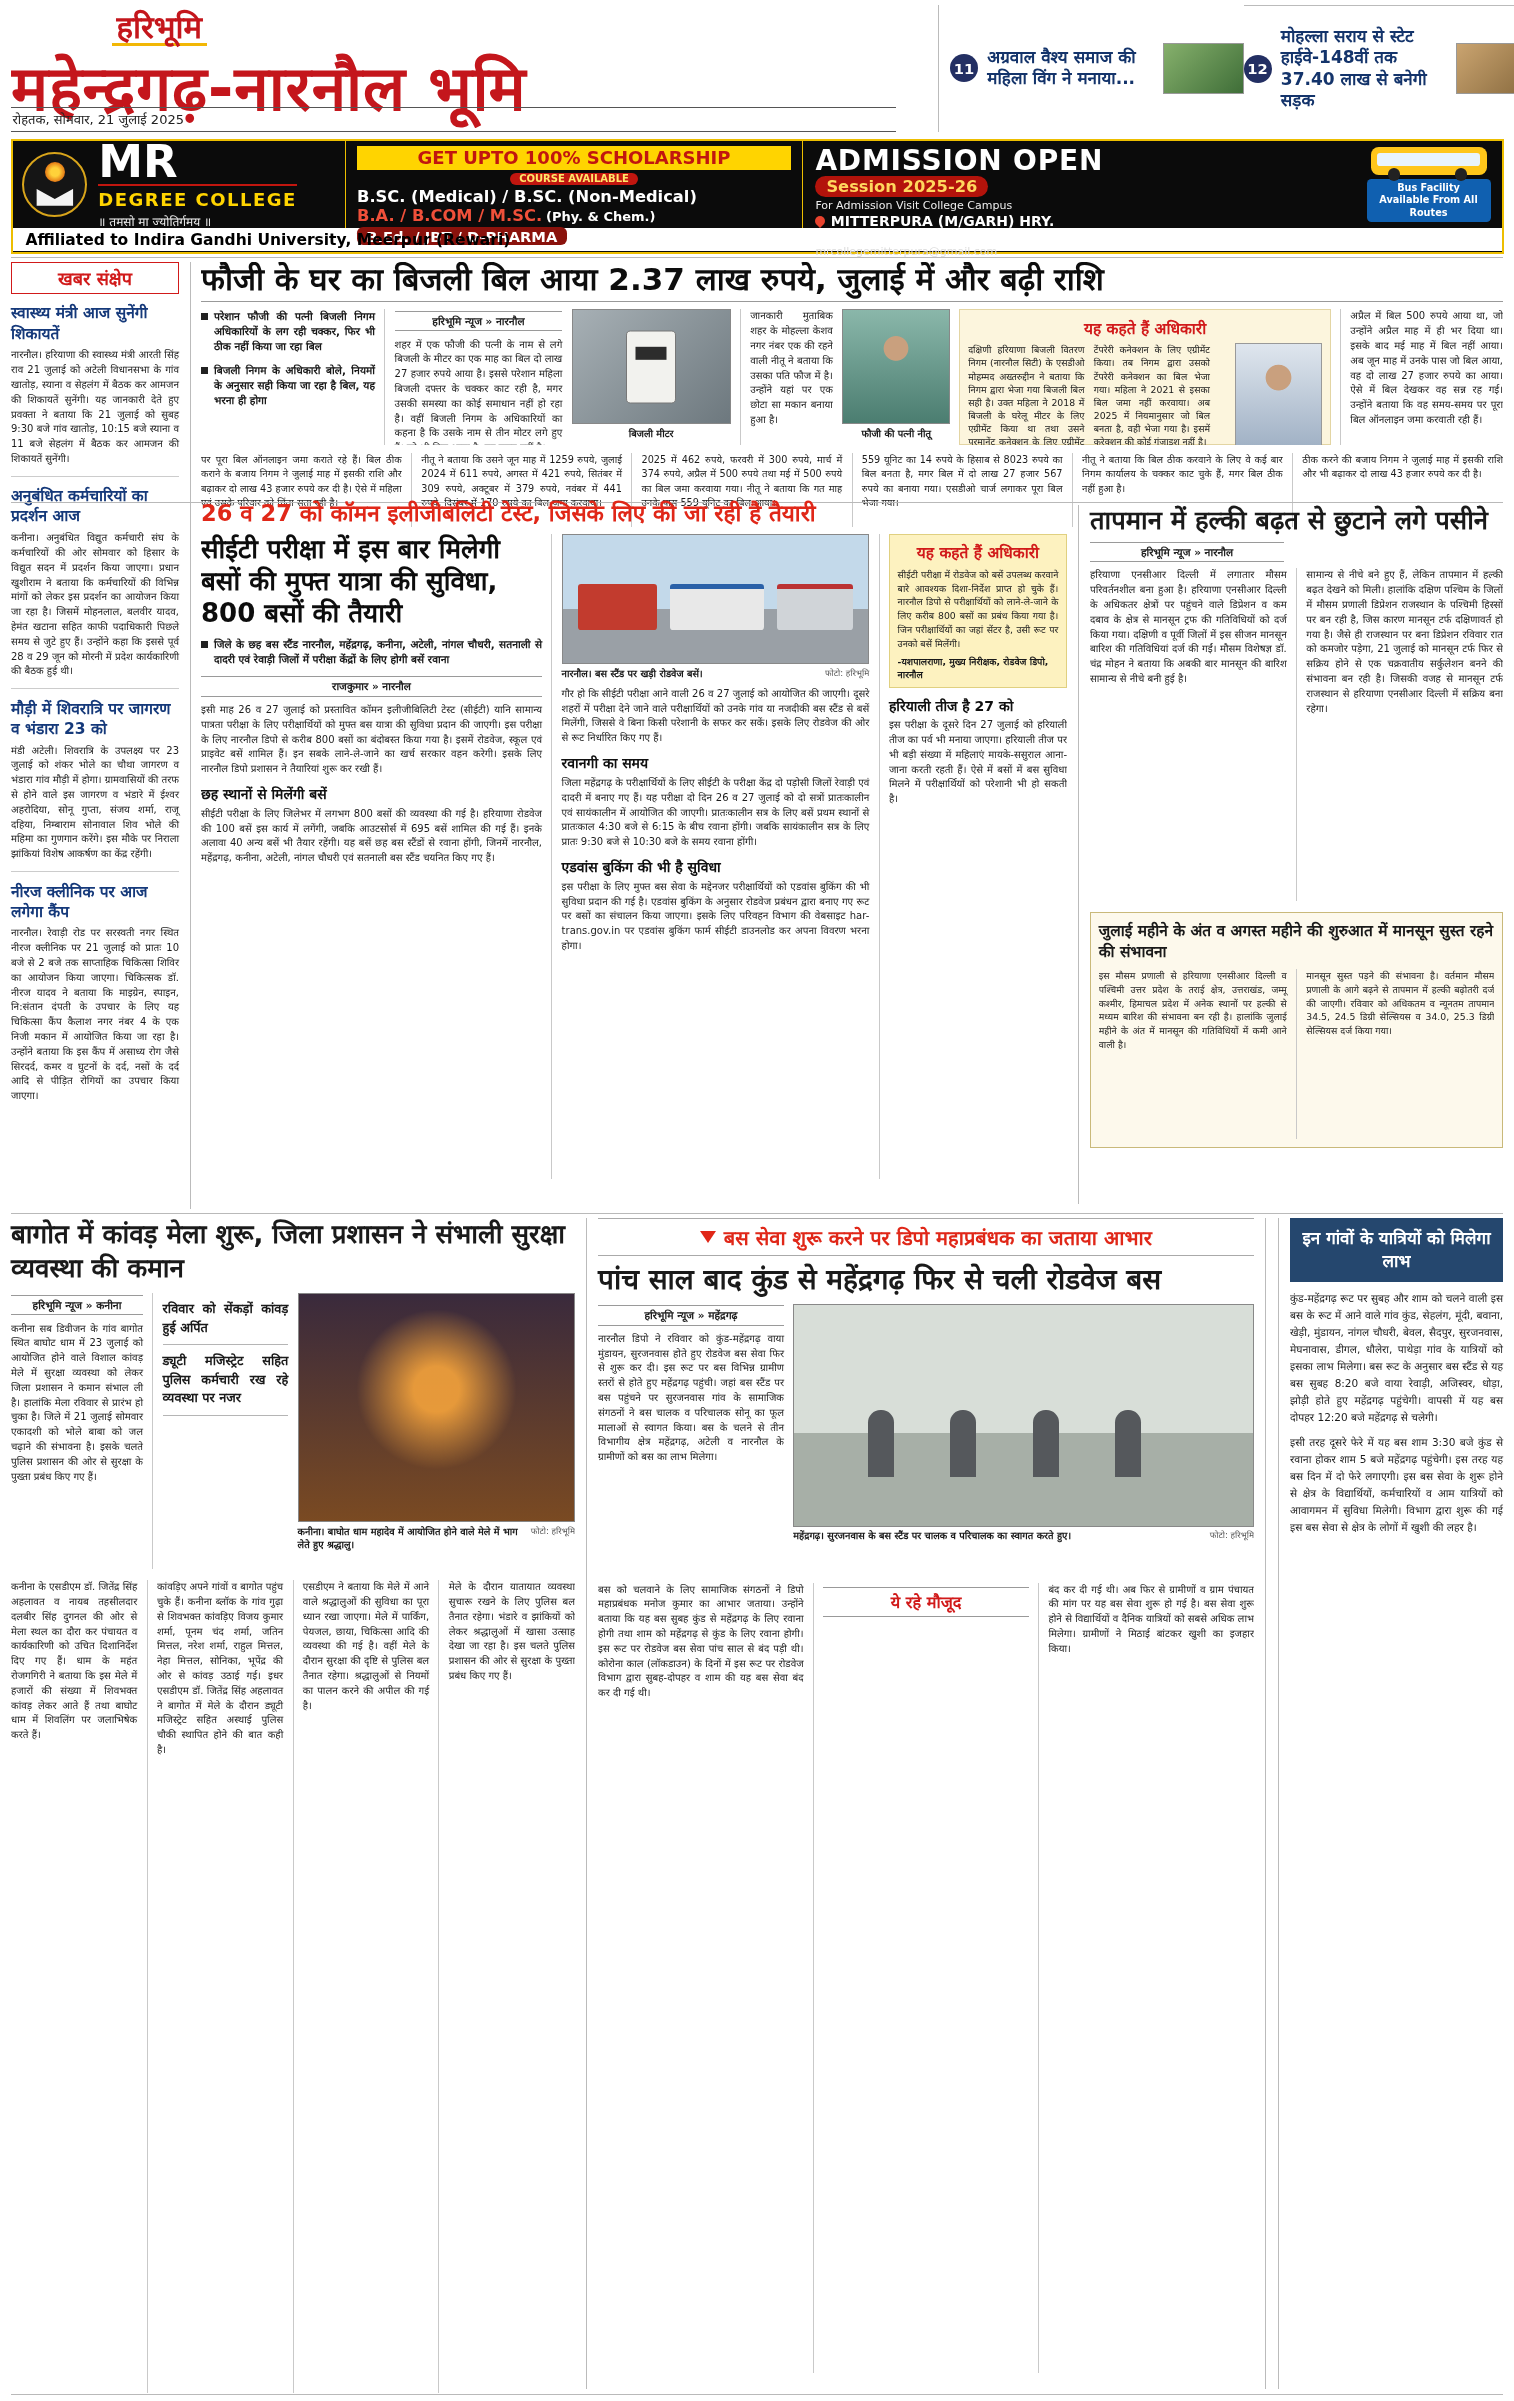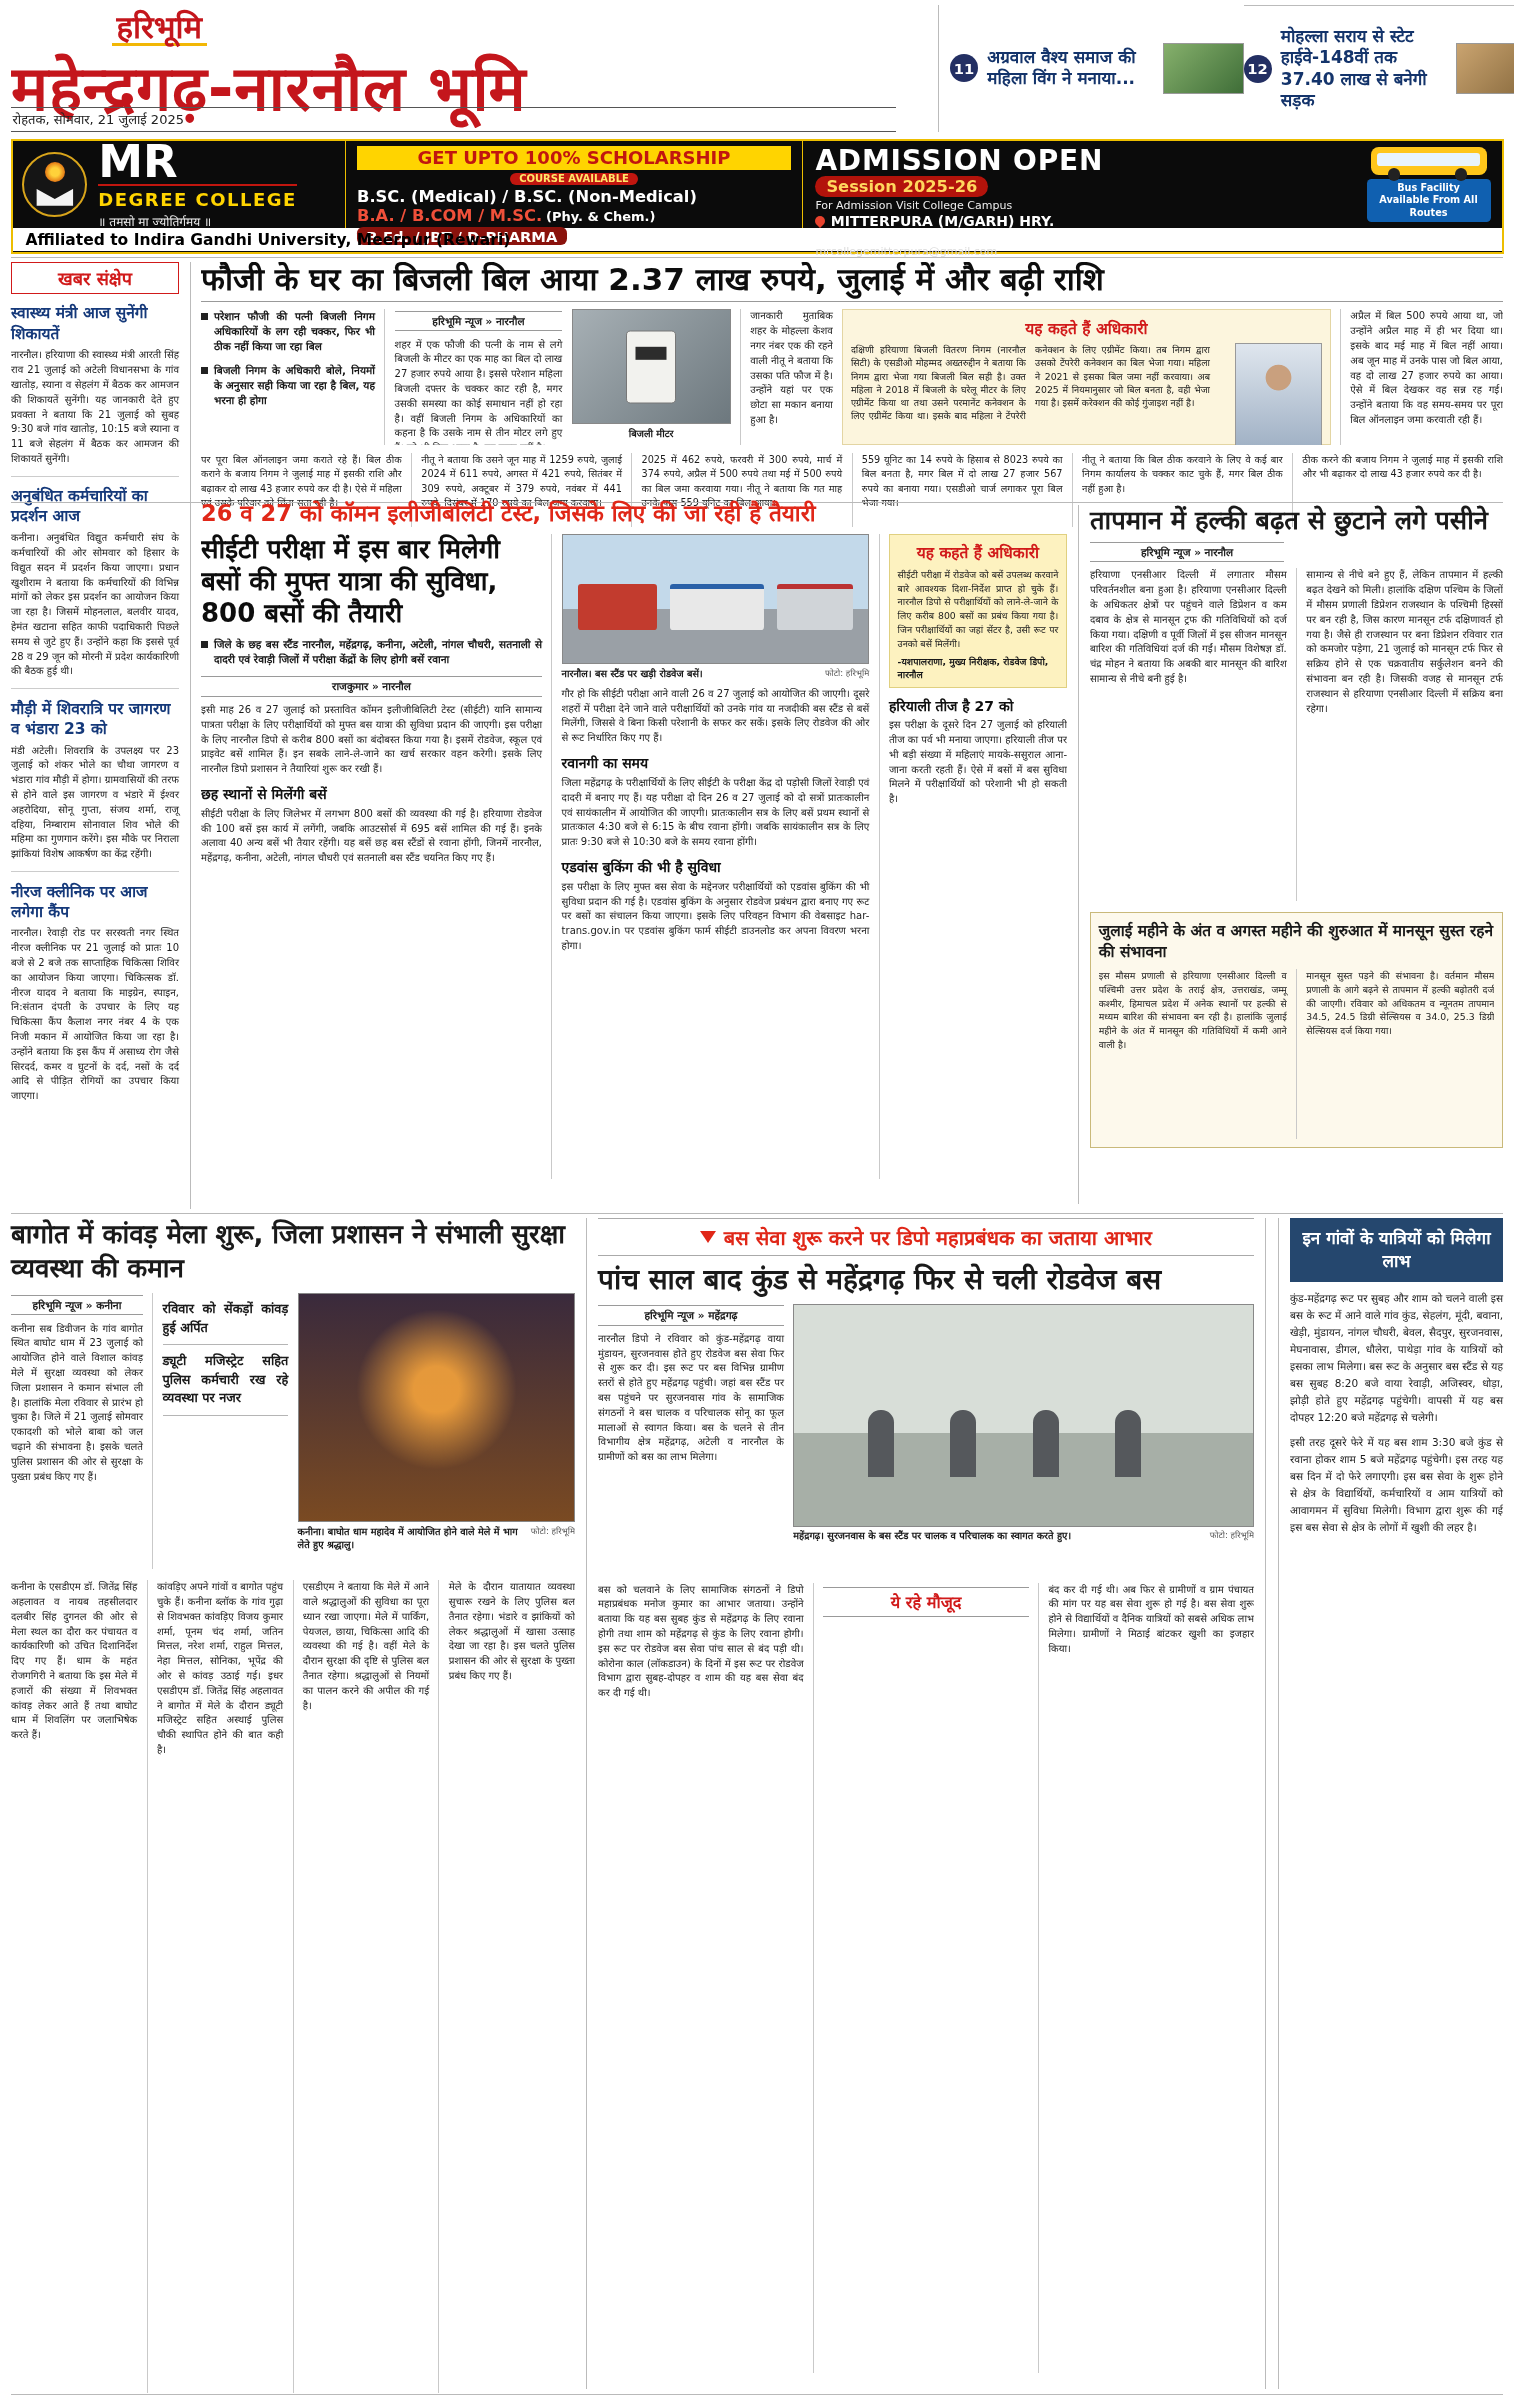--- a/index.html
+++ b/index.html
@@ -206,20 +206,24 @@
         <span class="byline">हरिभूमि न्यूज » नारनौल</span>
         <div class="jtext">शहर में एक फौजी की पत्नी के नाम से लगे बिजली के मीटर का एक माह का बिल दो लाख 27 हजार रुपये आया है। इससे परेशान महिला बिजली दफ्तर के चक्कर काट रही है, मगर उसकी समस्या का कोई समाधान नहीं हो रहा है। वहीं बिजली निगम के अधिकारियों का कहना है कि उसके नाम से तीन मोटर लगे हुए हैं। जो भी बिल आया है, वह गलत नहीं है।</div>
       </div>
       <div class="col" style="flex:0 0 159px">
         <div class="imgbox meterimg"></div>
         <div class="cap" style="text-align:center">बिजली मीटर</div>
       </div>
       <div class="col vr" style="flex:0 0 93px">
         <div class="jtext">जानकारी मुताबिक शहर के मोहल्ला केशव नगर नंबर एक की रहने वाली नीतू ने बताया कि उसका पति फौज में है। उन्होंने यहां पर एक छोटा सा मकान बनाया हुआ है।</div>
       </div>
+      <div class="col" style="flex:0 0 108px">
+        <div class="imgbox womanimg"></div>
+        <div class="cap" style="text-align:center">फौजी की पत्नी नीतू</div>
+      </div>
       <div class="col qbox" style="flex:1">
         <div class="qhead">यह कहते हैं अधिकारी</div>
         <div style="display:flex;gap:25px">
           <div class="q2col" style="flex:1">दक्षिणी हरियाणा बिजली वितरण निगम (नारनौल सिटी) के एसडीओ मोहम्मद अख्तरुद्दीन ने बताया कि निगम द्वारा भेजा गया बिजली बिल सही है। उक्त महिला ने 2018 में बिजली के घरेलू मीटर के लिए एग्रीमेंट किया था तथा उसने परमानेंट कनेक्शन के लिए एग्रीमेंट किया था। इसके बाद महिला ने टेंपरेरी कनेक्शन के लिए एग्रीमेंट किया। तब निगम द्वारा उसको टेंपरेरी कनेक्शन का बिल भेजा गया। महिला ने 2021 से इसका बिल जमा नहीं करवाया। अब 2025 में नियमानुसार जो बिल बनता है, वही भेजा गया है। इसमें करेक्शन की कोई गुंजाइश नहीं है।</div>
           <div class="offimg"></div>
         </div>
       </div>
       <div class="col vr" style="flex:0 0 163px">
         <div class="jtext">अप्रैल में बिल 500 रुपये आया था, जो उन्होंने अप्रैल माह में ही भर दिया था। इसके बाद मई माह में बिल नहीं आया। अब जून माह में उनके पास जो बिल आया, वह दो लाख 27 हजार रुपये का आया। ऐसे में बिल देखकर वह सन्न रह गई। उन्होंने बताया कि वह समय-समय पर पूरा बिल ऑनलाइन जमा करवाती रही हैं।</div>
       </div>

